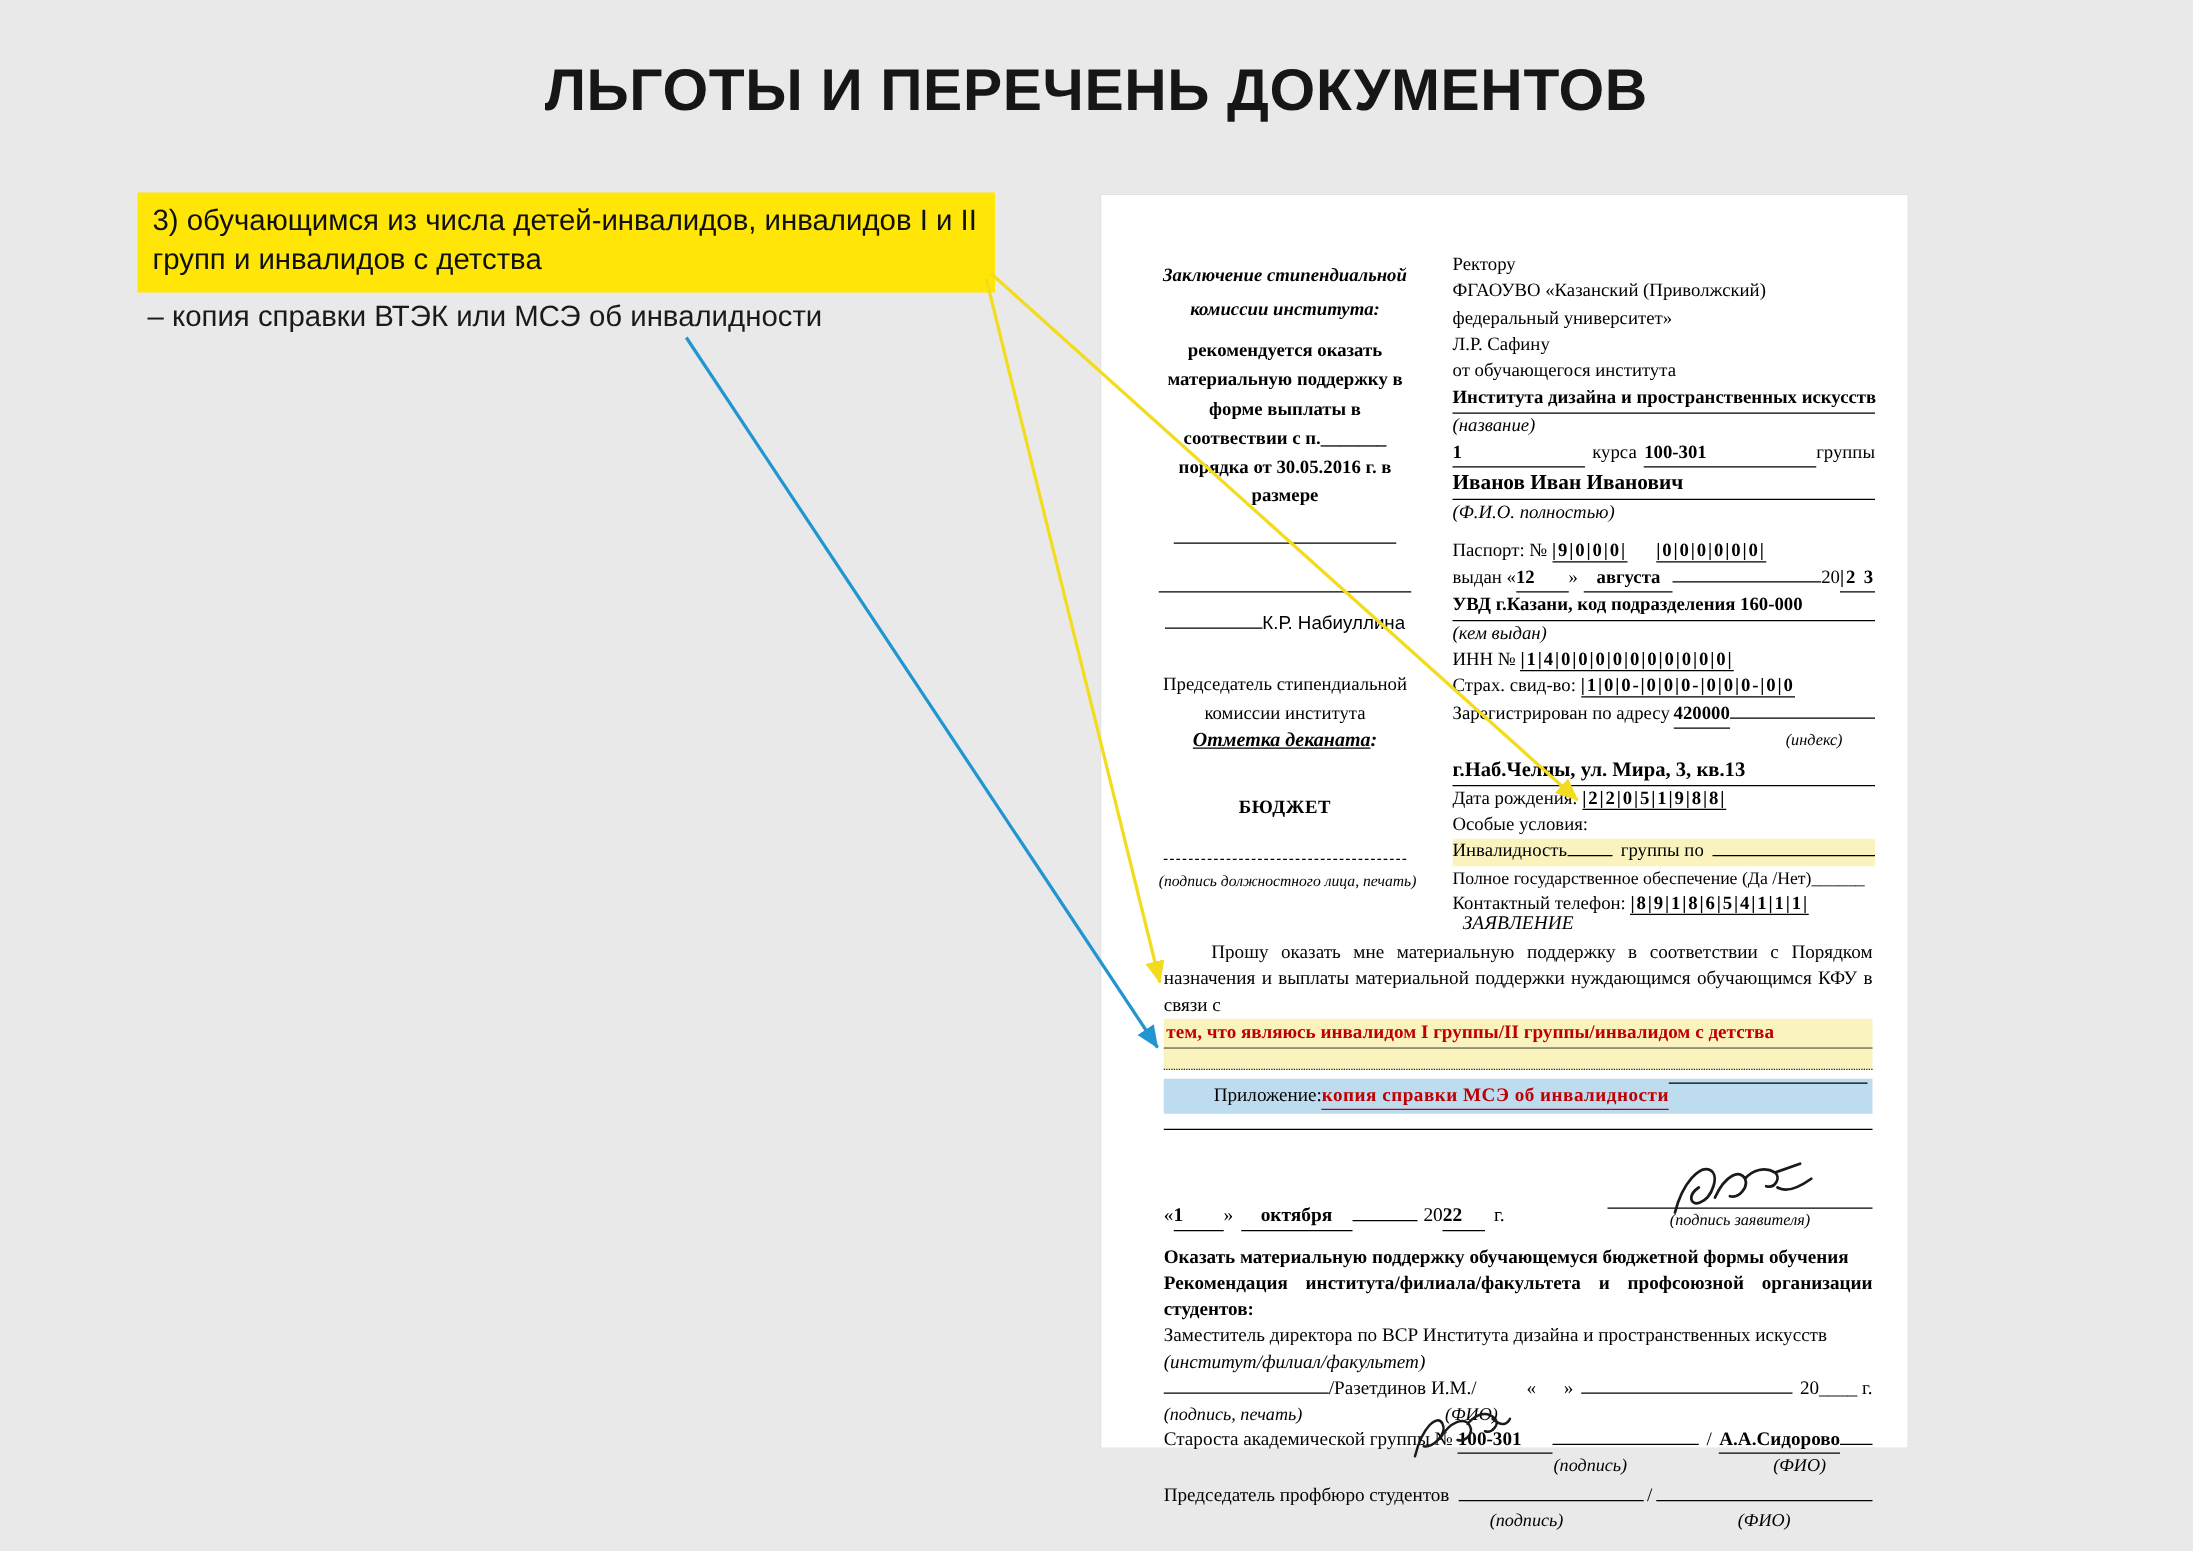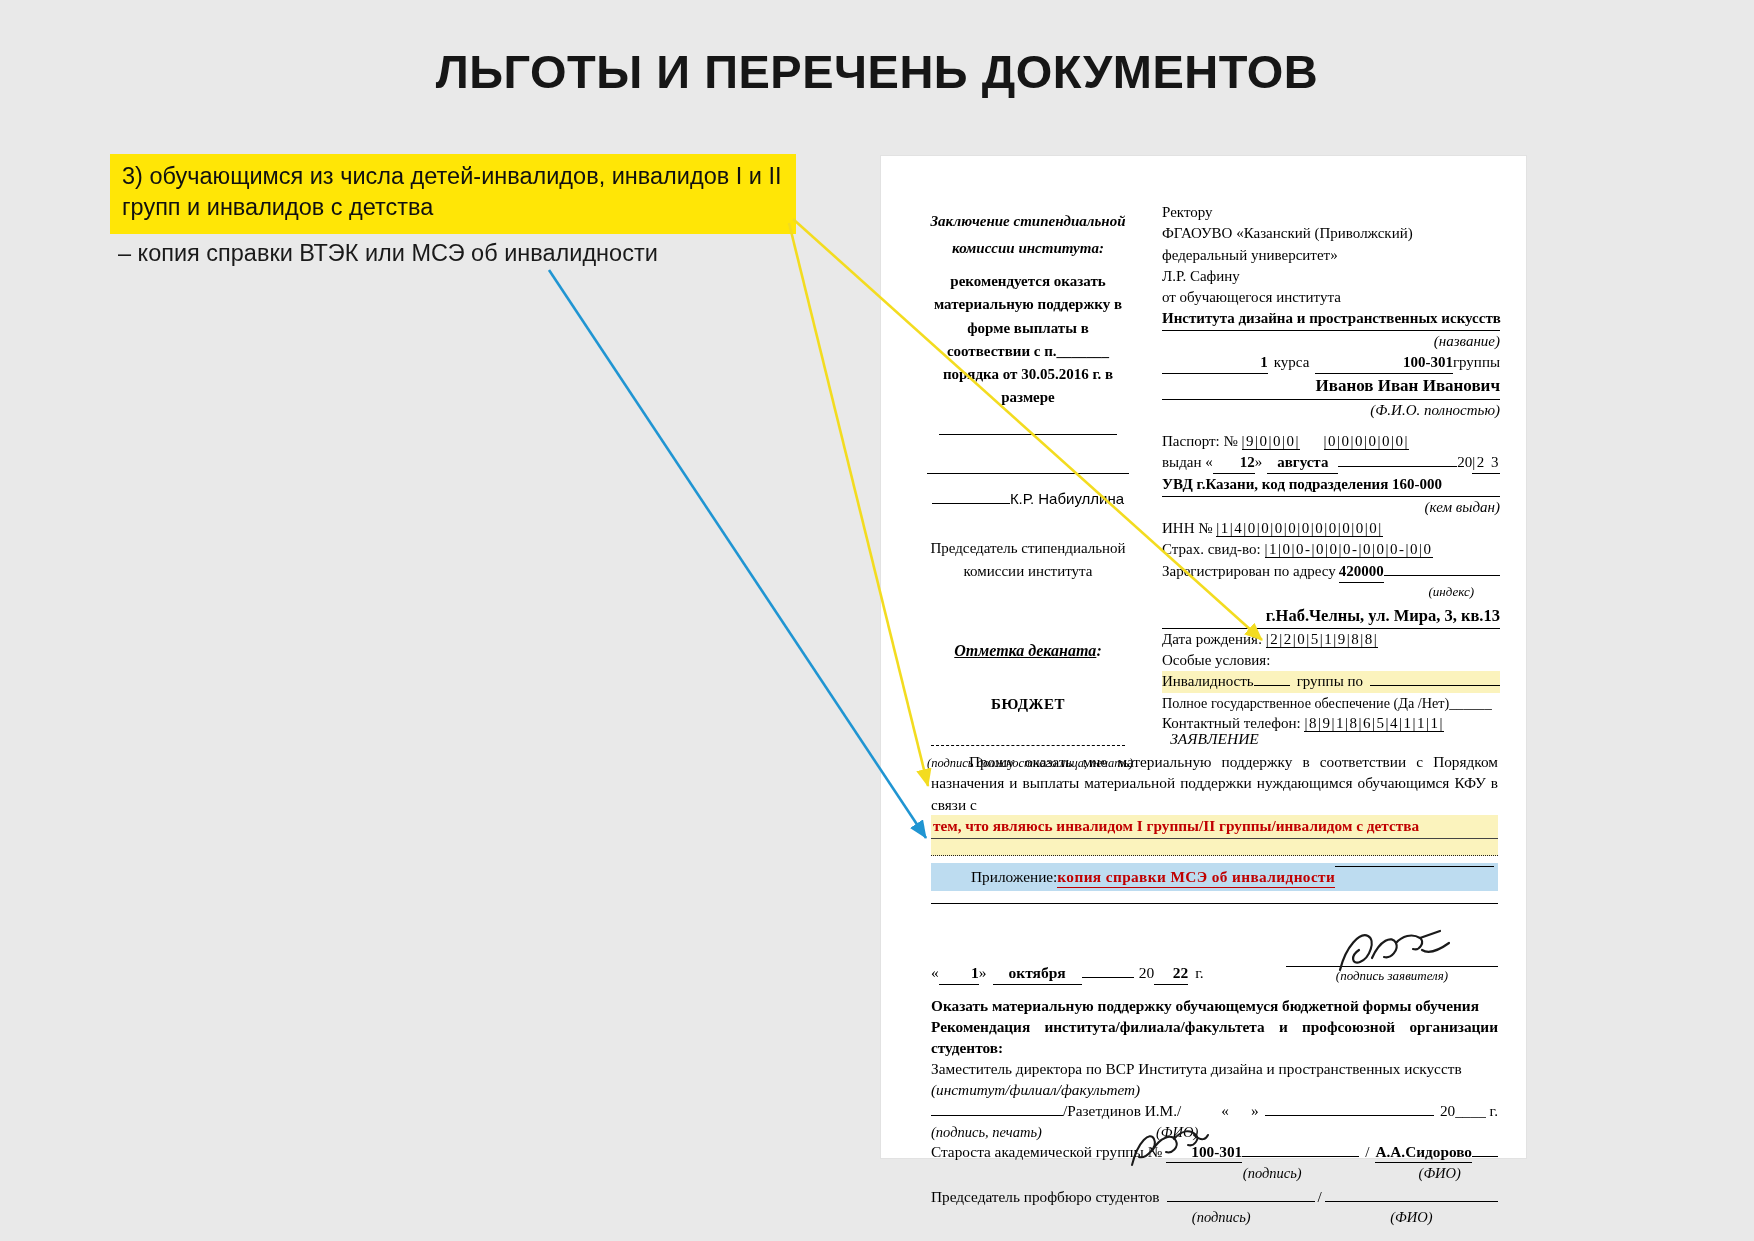--- a/index.html
+++ b/index.html
@@ -26,37 +26,37 @@
   
   .lc{position:absolute;left:46px;top:52px;width:202px;text-align:center}
   .lc-title{font-weight:bold;font-style:italic;line-height:1.8;margin-bottom:8px}
   .lc-body{font-weight:bold;line-height:1.55}
   .hr{border-bottom:1.4px solid #000}
   .lc .hr1{margin:24px 12px 0;height:0}
   .lc .hr2{margin:38px 0 0;height:0}
   .lc-name{font-family:Liberation Sans, sans-serif;margin-top:15px;white-space:nowrap}
   .lc-ul{display:inline-block;width:78px;border-bottom:1px solid #000}
   .lc-chair{margin-top:28px;line-height:1.5}
-  .lc-mark{margin-top:58px;font-weight:bold;font-style:italic;font-size:16px}
+  .lc-mark{font-weight:bold;font-style:italic;font-size:16px}
   .lc-mark .u{text-decoration:underline}
   .lc-budget{margin-top:32px;font-weight:bold;letter-spacing:.5px}
   .lc-dash{margin:30px 4px 0;border-bottom:1.6px dashed #000;height:0}
   .lc-hint{font-size:12.5px;margin-top:9px;white-space:nowrap}
 
   
   .rc{position:absolute;left:281px;top:46px;width:338px;line-height:1.42}
   .row{white-space:nowrap}
   .b{font-weight:bold}
   .it{font-style:italic}
-  .ctr{text-align:right}
+  .ctr{text-align:left}
   .sm{font-size:13px}
   .ul{border-bottom:1px solid #000}
   .flex{display:flex;align-items:baseline}
   .fill{flex:1;border-bottom:1px solid #000}
-  .cells{font-weight:normal;border-bottom:1px solid #000;letter-spacing:1.5px;white-space:nowrap}
+  .cells{font-weight:bold;border-bottom:1px solid #000;letter-spacing:1.5px;white-space:nowrap}
   .hl-y{background:var(--form-highlight-yellow,#fbf3bd)}
   .fio{font-size:17px}
   .addr{font-size:16.5px;margin-top:3px}
   .tight{font-size:14.2px}
 
   
   .cb{position:absolute;left:50px;top:572px;width:567px;font-size:15.3px;line-height:1.38}
   .st-title{font-style:italic;text-align:center;font-size:15.5px}
   .st-body{text-align:justify;text-indent:38px;margin-top:2px}
   .st-reason{color:var(--accent-red,#c00000);font-weight:bold;border-bottom:1.2px solid #444;

